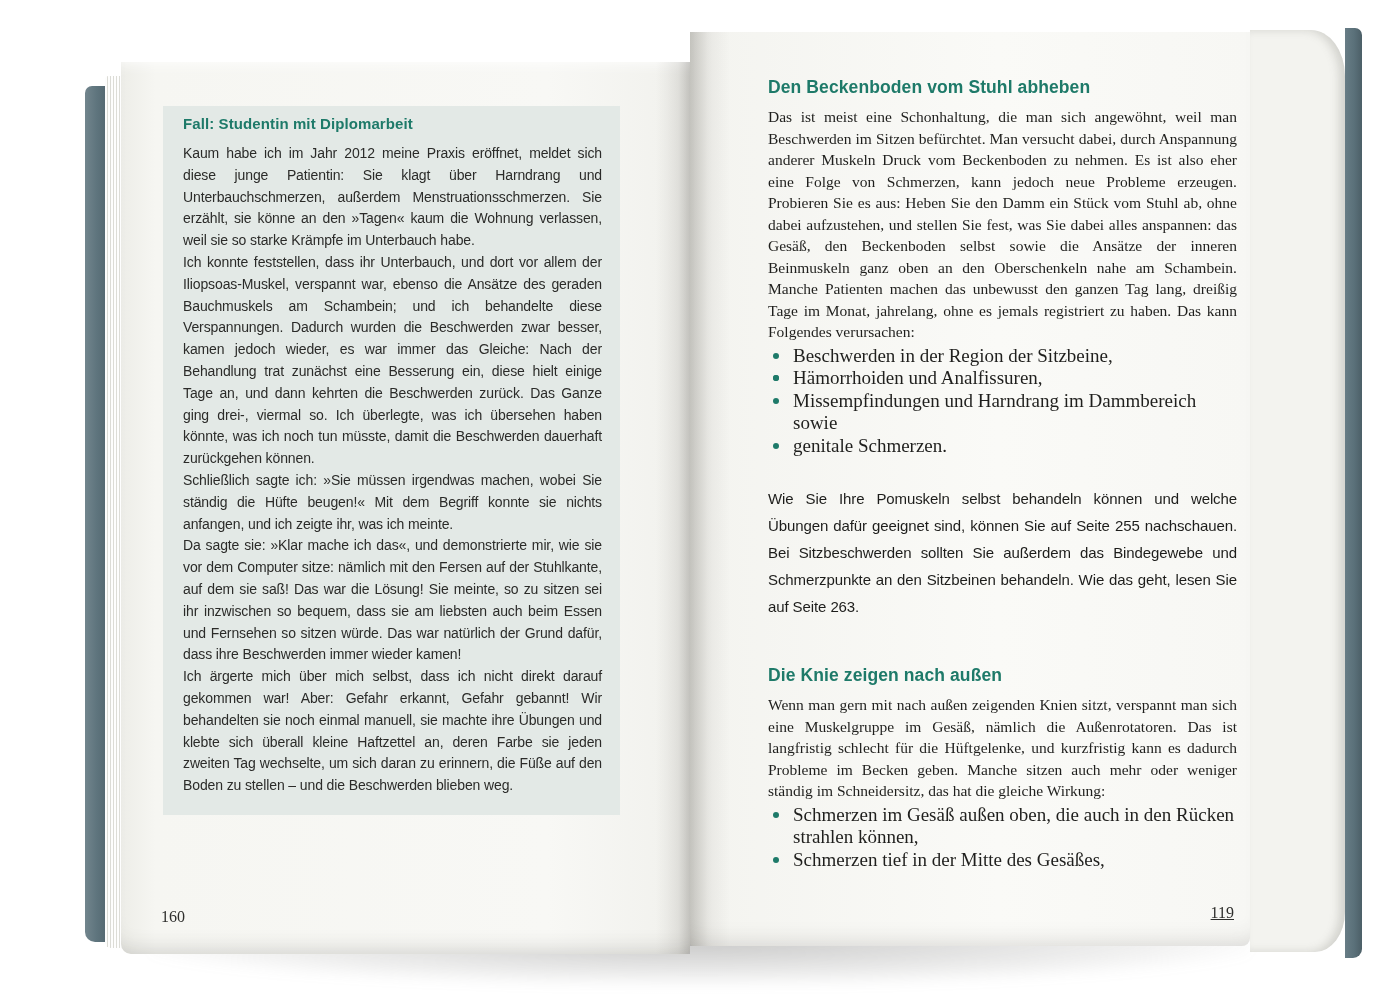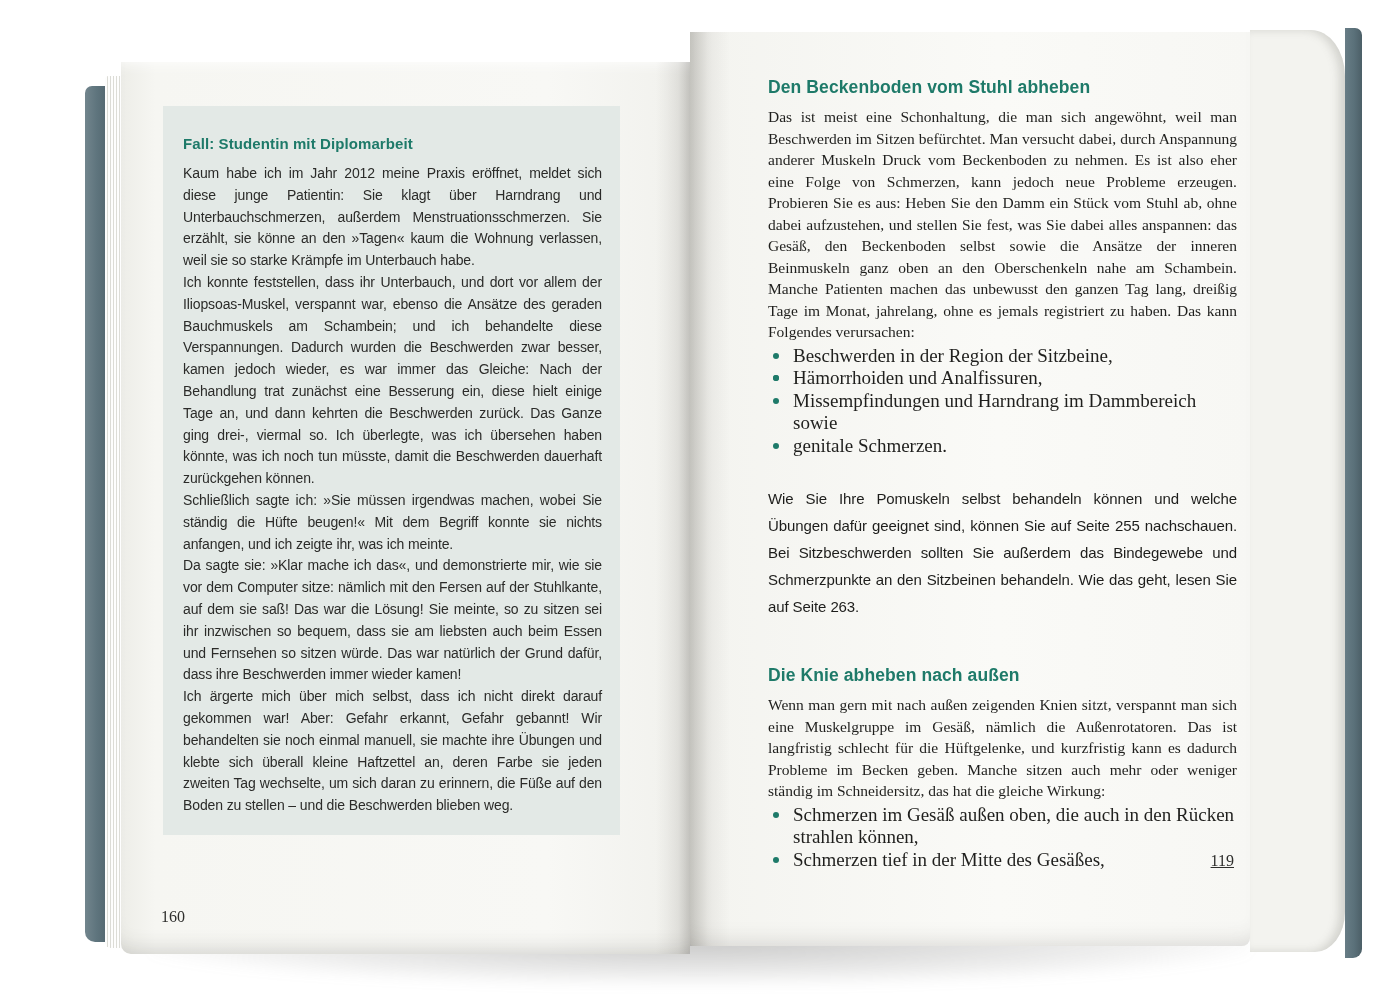--- a/index.html
+++ b/index.html
@@ -60,21 +60,21 @@
   .cover-right{
     width:17px;height:930px;margin-top:0;flex:0 0 auto;
     background:linear-gradient(90deg,#687d86,#5a7079 55%,#4c5f67);
     border-radius:0 7px 9px 0;
   }
 
   
   .lp-content{position:absolute;top:0;left:0;width:100%;height:100%;padding:44px 70px 0 42px;box-sizing:border-box;z-index:2;}
   .case-box{
     background:#e3e9e6;
-    padding:28px 18px 18px 20px;
+    padding:8px 18px 18px 20px;
     width:457px;box-sizing:border-box;
     color:#2b2b29;
   }
   .case-box h3{
     margin:0 0 9px 0;
     font-size:15px;line-height:20px;font-weight:bold;
     color:#1e7a69;letter-spacing:.1px;
   }
   .case-box p{
     margin:0;font-size:14px;line-height:21.8px;
@@ -85,21 +85,21 @@
   }
   .lp-crossref{
     margin-top:30px;width:457px;
     font-size:14.5px;line-height:27px;letter-spacing:-.1px;
   }
   .pagenum{
     position:absolute;font-family:"Liberation Serif",serif;
     font-size:16px;color:#2e2e2c;z-index:2;
   }
   .pagenum-left{left:40px;top:846px;}
-  .pagenum-right{right:16px;top:820px;text-decoration:underline;}
+  .pagenum-right{right:16px;top:872px;text-decoration:underline;}
 
   
   .rp-content{position:absolute;top:0;left:0;width:100%;height:100%;padding:44px 13px 0 78px;box-sizing:border-box;z-index:2;}
   .rp-content h2{
     margin:0 0 7px 0;font-size:17.5px;line-height:23px;font-weight:bold;
     color:#1e7a69;letter-spacing:.1px;
   }
   .serif-body{
     margin:0;font-family:"Liberation Serif",serif;
     font-size:15.5px;line-height:21.5px;color:#1f1f1d;
@@ -153,21 +153,21 @@
             <li><span class="dot"></span><span>Beschwerden in der Region der Sitzbeine,</span></li>
             <li><span class="dot"></span></li>
             <li><span class="dot"></span><span>Hämorrhoiden und Analfissuren,</span></li>
             <li><span class="dot"></span><span>Missempfindungen und Harndrang im Dammbereich sowie</span></li>
             <li><span class="dot"></span><span>genitale Schmerzen.</span></li>
           </ul>
           <p class="crossref rp-crossref">Wie Sie Ihre Pomuskeln selbst behandeln können und welche Übungen dafür geeignet sind, können Sie auf Seite 255 nachschauen. Bei Sitzbeschwerden sollten Sie außerdem das Bindegewebe und Schmerzpunkte an den Sitzbeinen behandeln. Wie das geht, lesen Sie auf Seite 263.</p>
         </section>
 
         <section class="section-2">
-          <h2>Die Knie abheben nach außen</h2>
+          <h2>Die Knie zeigen nach außen</h2>
           <p class="serif-body">Wenn man gern mit nach außen zeigenden Knien sitzt, verspannt man sich eine Muskelgruppe im Gesäß, nämlich die Außenrotatoren. Das ist langfristig schlecht für die Hüftgelenke, und kurzfristig kann es dadurch Probleme im Becken geben. Manche sitzen auch mehr oder weniger ständig im Schneidersitz, das hat die gleiche Wirkung:</p>
           <ul class="bullet-list">
             <li><span class="dot"></span><span>Schmerzen im Gesäß außen oben, die auch in den Rücken strahlen können,</span></li>
             <li><span class="dot"></span><span>Schmerzen tief in der Mitte des Gesäßes,</span></li>
           </ul>
         </section>
 
       </div>
       <div class="pagenum pagenum-right">119</div>
     </div>

